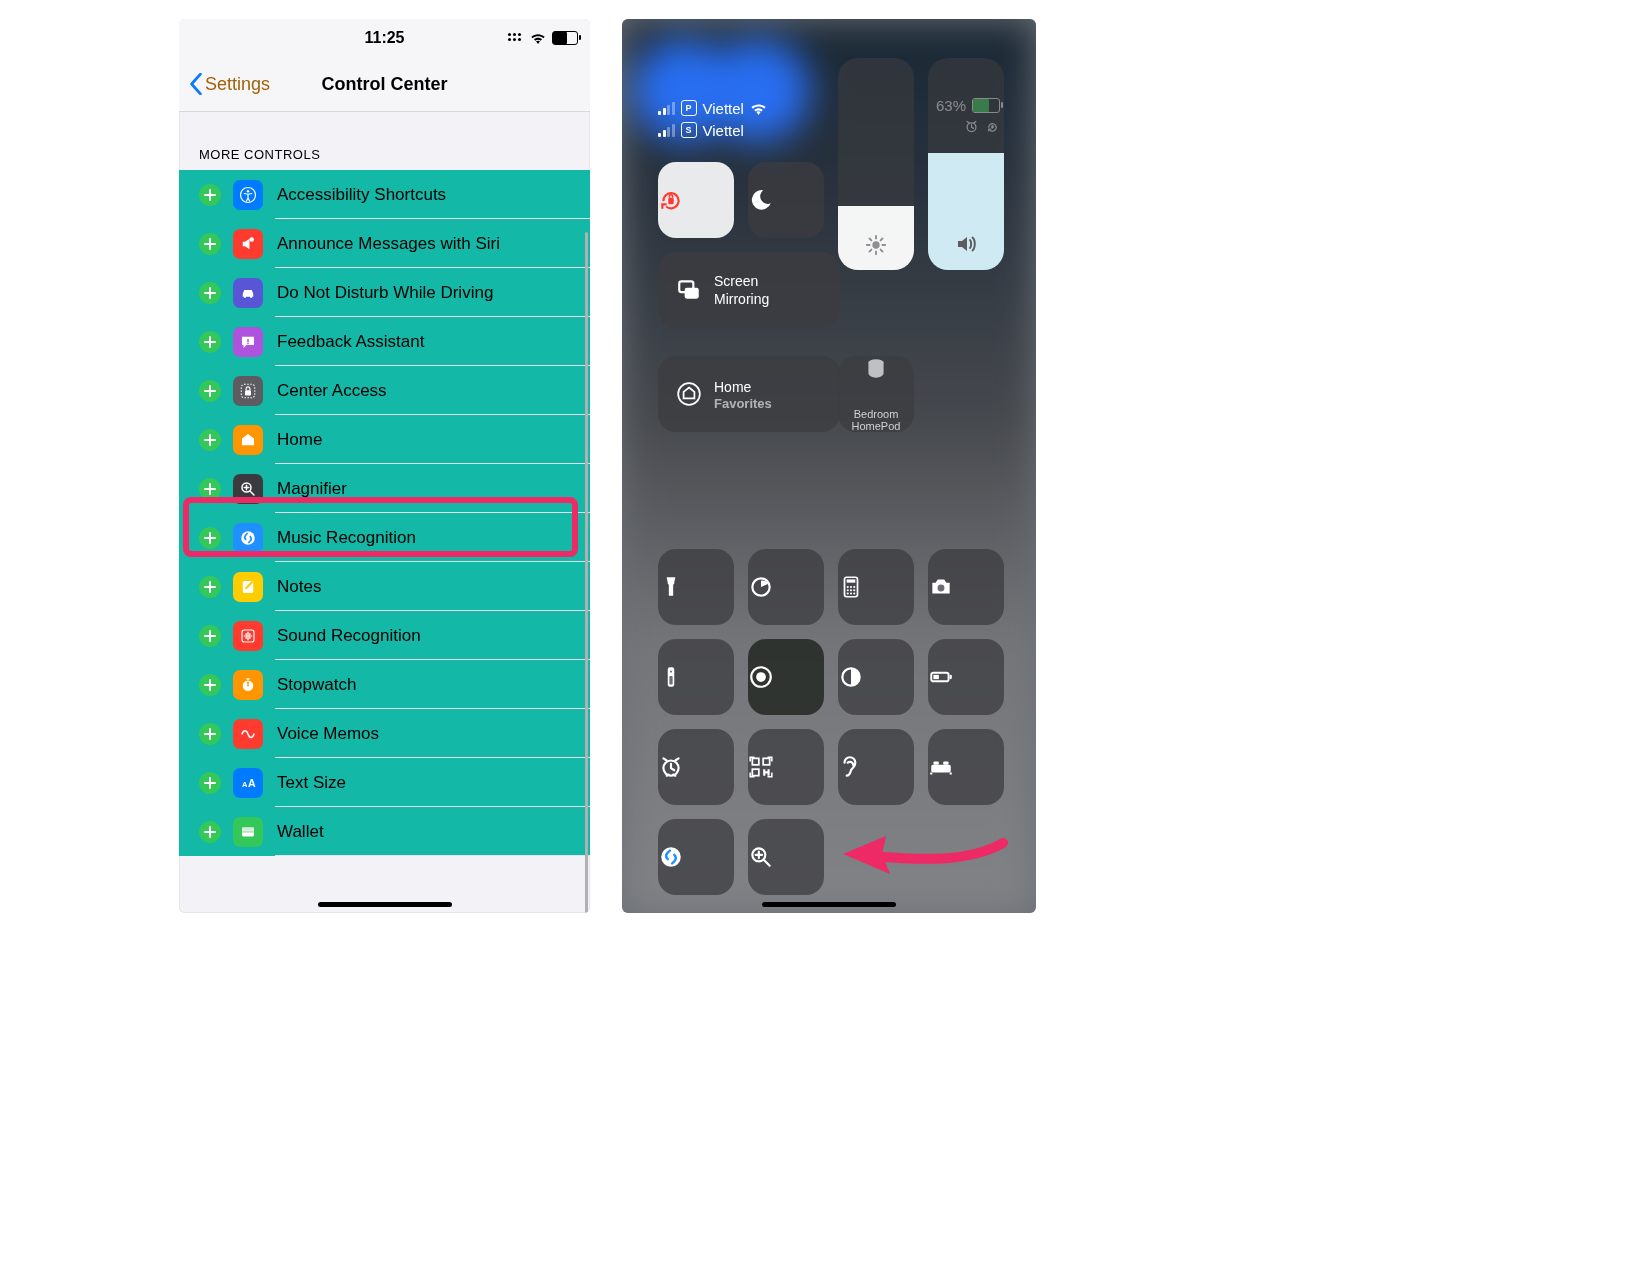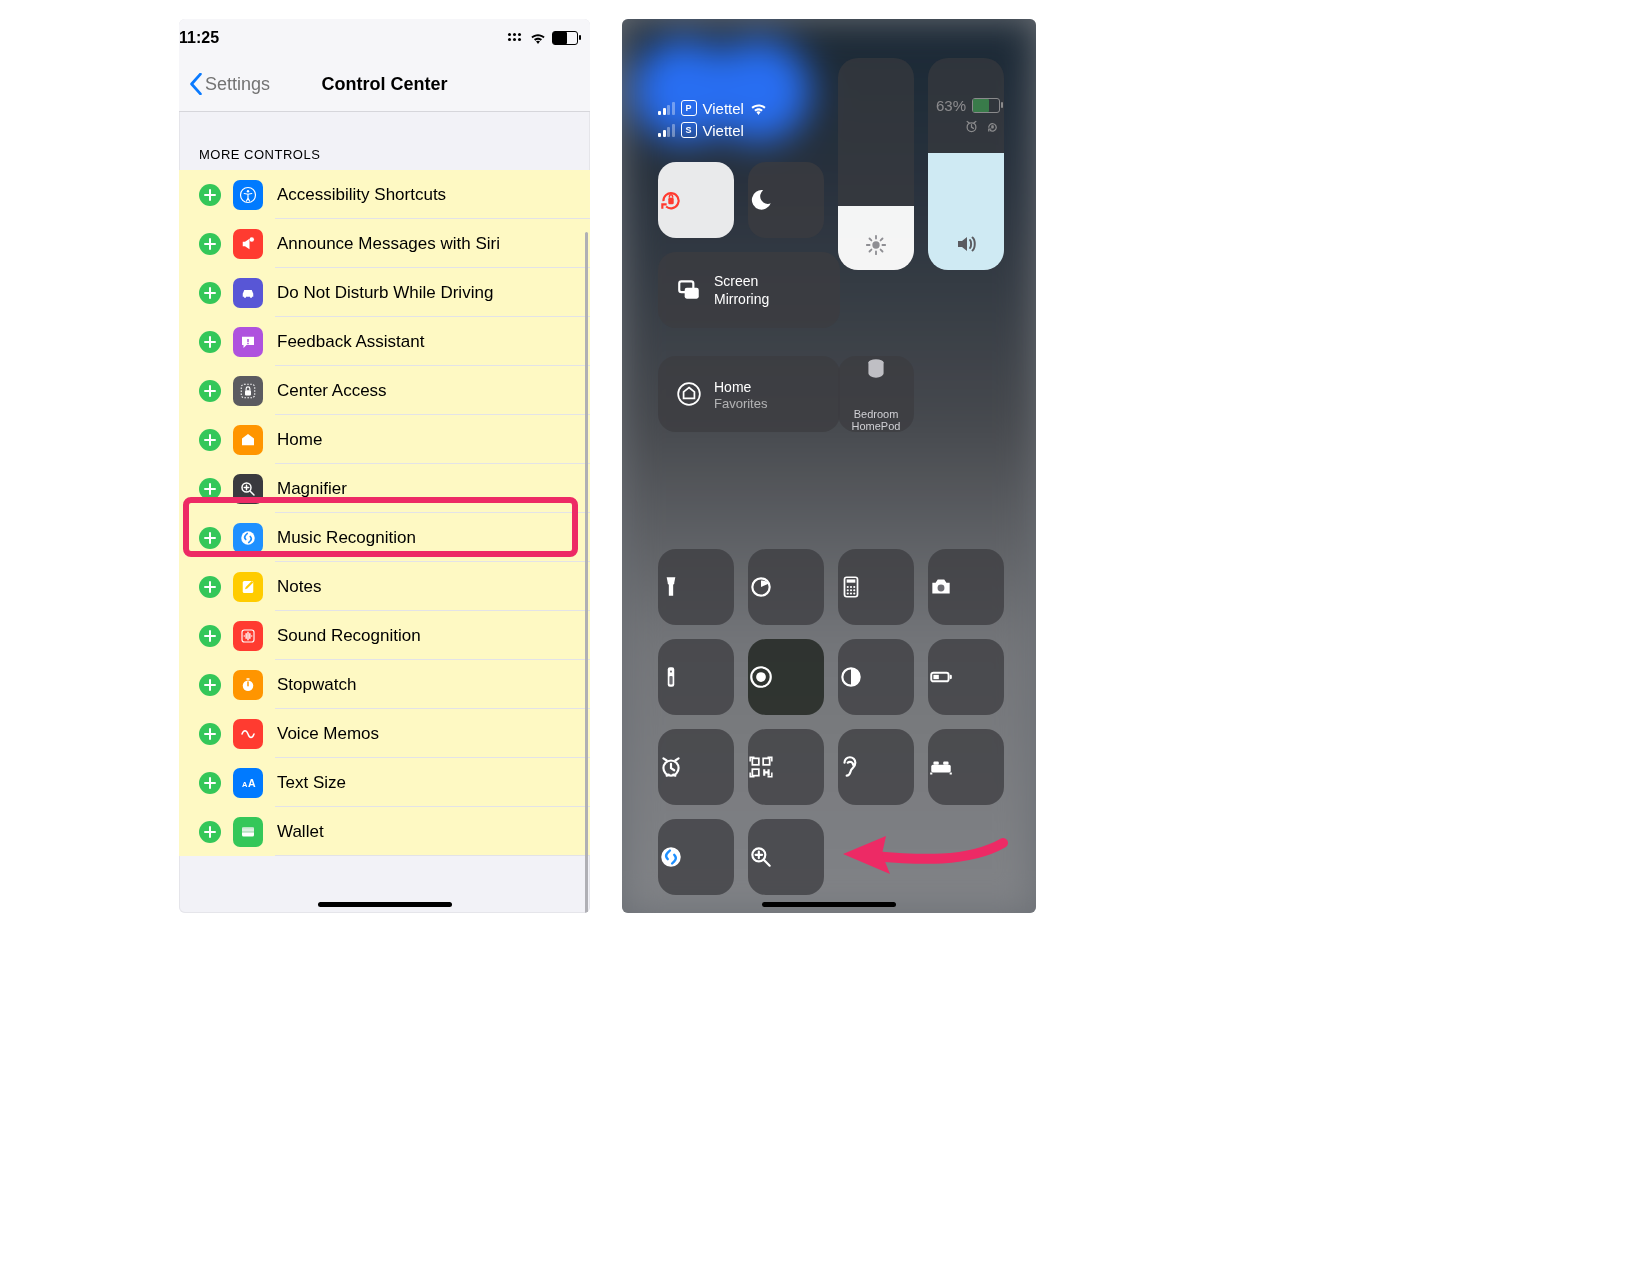--- a/index.html
+++ b/index.html
@@ -1,37 +1,37 @@
 <!DOCTYPE html>
 <html><head>
 <meta charset="utf-8">
 <style>
   html,body{margin:0;padding:0;background:#fff;font-family:-apple-system,BlinkMacSystemFont,"Helvetica Neue",Arial,sans-serif;}
   .canvas{width:1640px;height:1268px;position:relative;background:#fff;overflow:hidden;}
 
   
   .phone-left{position:absolute;left:179px;top:19px;width:411px;height:894px;background:#f2f2f7;border-radius:6px;box-shadow:0 0 0 1px #e5e5ea inset;overflow:hidden;}
   .pl-status{height:40px;position:relative;background:#f6f6f9;}
-  .pl-time{position:absolute;left:0;right:0;top:10px;text-align:left;font-weight:600;font-size:16px;}
+  .pl-time{position:absolute;left:0;right:0;top:10px;text-align:center;font-weight:600;font-size:16px;}
   .pl-status-icons{position:absolute;right:12px;top:12px;display:flex;gap:6px;align-items:center;}
   .dotgrid{display:inline-block;width:16px;height:10px;position:relative;}
   .dotgrid span{position:absolute;width:3px;height:3px;background:#000;border-radius:50%;}
   .wifi-mini{width:16px;height:12px;}
   .batt-mini{width:24px;height:12px;border:1.5px solid #000;border-radius:3px;position:relative;}
   .batt-mini::after{content:"";position:absolute;right:-4px;top:3px;width:2px;height:5px;background:#000;border-radius:1px;}
   .batt-mini i{display:block;width:60%;height:100%;background:#000;border-radius:1px;}
 
   .pl-nav{height:52px;background:#f6f6f9;position:relative;border-bottom:1px solid #d6d6db;}
-  .pl-back{position:absolute;left:10px;top:14px;color:#737373;font-size:18px;display:flex;align-items:center;gap:2px;}
+  .pl-back{position:absolute;left:10px;top:14px;color:#a16207;font-size:18px;display:flex;align-items:center;gap:2px;}
   .pl-back svg{width:14px;height:22px;}
   .pl-title{position:absolute;left:0;right:0;top:15px;text-align:center;font-weight:600;font-size:18px;}
 
   .pl-scroll{position:absolute;top:92px;bottom:0;left:0;right:0;overflow:hidden;}
   .pl-section-header{padding:36px 20px 8px;font-size:13px;color:#000000;letter-spacing:0.5px;}
-  .pl-list{background:#fef9c3;}
+  .pl-list{background:#14b8a6;}
   .pl-row{display:flex;align-items:center;height:49px;padding-left:20px;position:relative;}
   .pl-row .sep{position:absolute;left:96px;right:0;bottom:0;height:1px;background:#e3e3e7;}
   .pl-add{width:22px;height:22px;border-radius:50%;background:#34c759;display:flex;align-items:center;justify-content:center;flex:0 0 22px;}
   .pl-add svg{width:12px;height:12px;}
   .pl-icon{width:30px;height:30px;border-radius:7px;margin:0 14px 0 12px;display:flex;align-items:center;justify-content:center;flex:0 0 30px;}
   .pl-icon svg{width:18px;height:18px;}
   .pl-label{font-size:17px;color:#000;}
   .highlight-box{position:absolute;border:6px solid #ed2a65;border-radius:8px;pointer-events:none;}
   .scrollbar-track{position:absolute;right:2px;top:104px;width:3px;height:760px;}
   .scrollbar-thumb{position:absolute;right:0;width:3px;background:#b0b0b5;border-radius:2px;}
@@ -65,21 +65,21 @@
   .tile-dark{background:rgba(60,60,64,0.75);}
   .tile-light{background:rgba(250,250,250,0.92);}
   .tile svg{width:26px;height:26px;}
   .tile.small{width:76px;height:76px;}
   .tile.med{width:164px;height:76px;}
   .slider{width:76px;height:212px;border-radius:20px;overflow:hidden;background:rgba(60,60,64,0.6);position:absolute;}
   .slider .fill{position:absolute;left:0;right:0;bottom:0;background:rgba(255,255,255,0.95);}
   .slider .ficon{position:absolute;left:0;right:0;display:flex;justify-content:center;}
 
   .tile-text{color:#fff;font-size:14px;line-height:18px;}
-  .tile-sub{color:rgba(255,255,255,0.6);font-size:13px;}
+  .tile-sub{color:rgba(255,255,255,0.6);font-size:13px;font-weight:bold;}
 
   .arrow{position:absolute;}
   .arrow svg{width:170px;height:52px;}
 
 </style>
 </head>
 <body>
 
 <div class="canvas">
 

